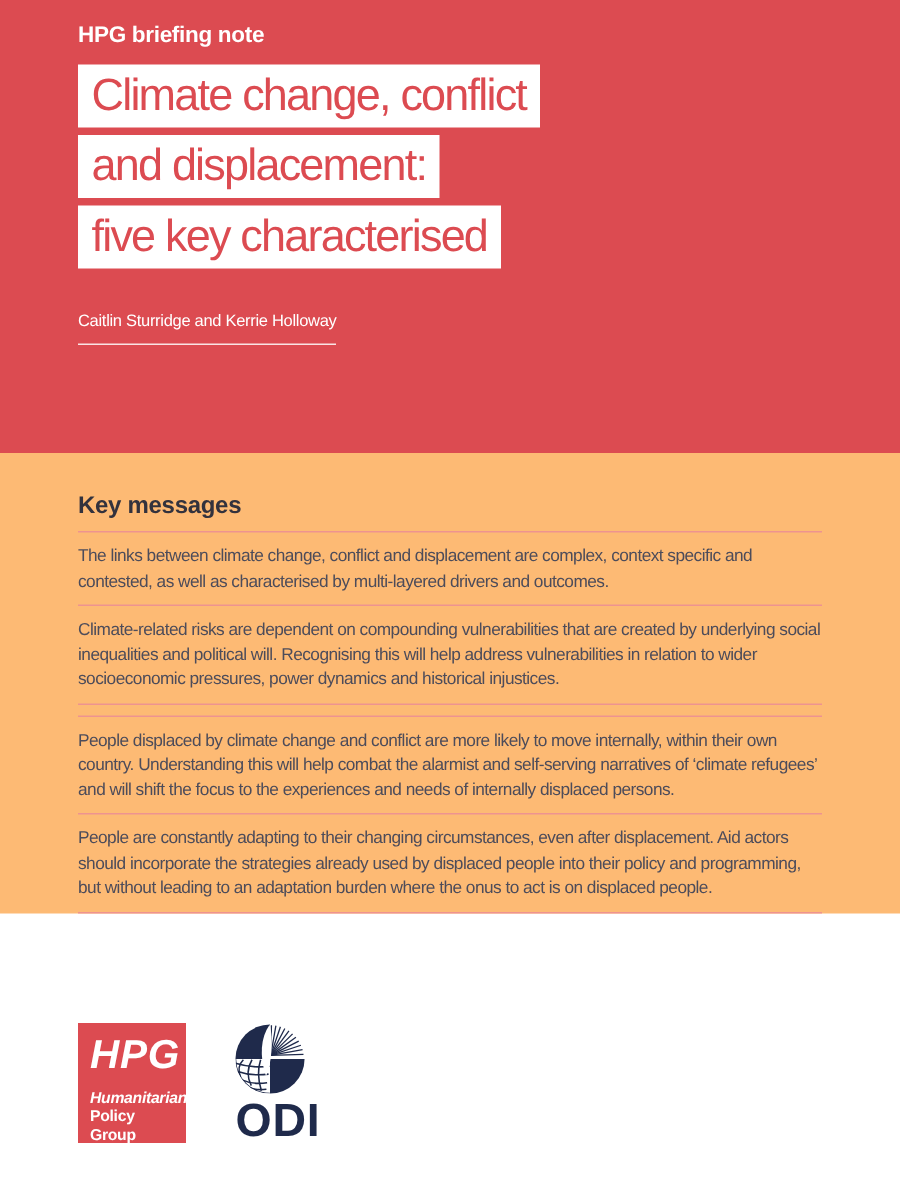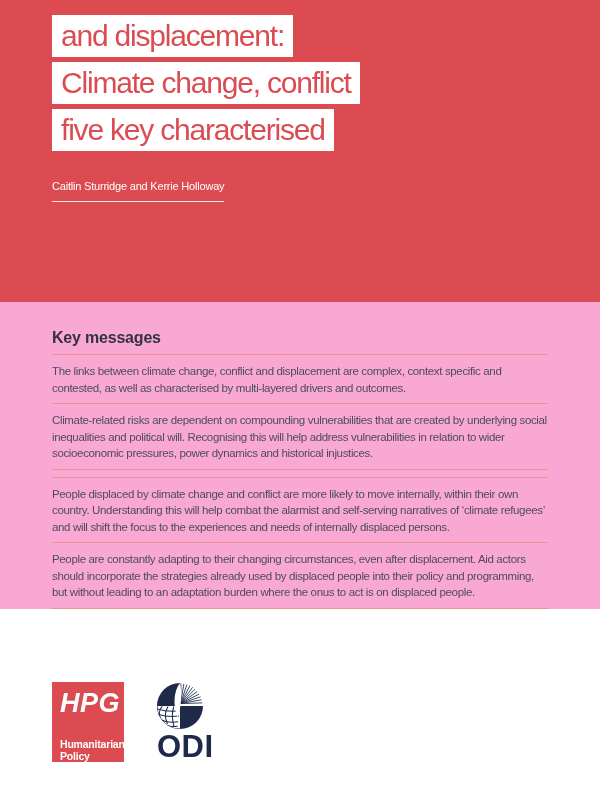--- a/index.html
+++ b/index.html
@@ -27,55 +27,56 @@
   }
   .authors{
     display:table;color:#ffffff;font-size:11px;line-height:16px;
     margin-top:27px;padding-bottom:7px;
     border-bottom:1px solid rgba(255,255,255,0.85);
     letter-spacing:-0.2px;
   }
   .date{color:#ffffff;font-size:13.5px;line-height:16px;margin-top:9px;letter-spacing:-0.2px;}
 
   
-  .content{padding:26px 52px 0 52px;background:#f9a8d4;}
+  .content{padding:26px 52px 0 52px;background:#fdba74;}
   .content h2{
     font-size:16px;line-height:19px;margin:0;color:#33323D;
     letter-spacing:-0.2px;font-weight:bold;
   }
   .sep{border-top:1.5px solid #EE9390;margin-top:7px;height:0;}
   .msg{
     font-size:11.5px;line-height:16.5px;color:#4D4C5A;
     margin:8px 0 7px 0;letter-spacing:-0.35px;
   }
 
   
   .logos{display:flex;align-items:flex-start;gap:32px;margin:73px 0 0 52px;}
   .hpg-logo{
     width:72px;height:80px;background:#DC4B51;box-sizing:border-box;
     padding:6px 6px 0 8px;color:#ffffff;
   }
   .hpg-acronym{font-size:27px;font-weight:bold;line-height:30px;letter-spacing:0.5px;font-style:italic;}
   .hpg-line{font-size:10.5px;font-weight:bold;line-height:12.5px;letter-spacing:-0.2px;}
-  .hpg-line.first{margin-top:20px;}
+  .hpg-line.first{margin-top:8px;font-style:italic;}
   .odi-logo{display:flex;flex-direction:column;align-items:flex-start;}
   .odi-word{
     font-size:31px;font-weight:bold;color:#1F2A4B;line-height:30px;
     margin-top:2px;margin-left:1px;letter-spacing:0.5px;
   }
 </style>
 </head>
 <body>
 
 <div class="page">
 
   <header class="hero">
+    <div class="kicker">HPG briefing note</div>
     <h1 class="title">
+      <span class="title-line">Climate change, conflict</span>
       <span class="title-line">and displacement:</span>
-      <span class="title-line">Climate change, conflict</span>
       <span class="title-line">five key characterised</span>
     </h1>
     <div class="authors">Caitlin Sturridge and Kerrie Holloway</div>
   </header>
 
   <main class="content">
     <h2>Key messages</h2>
     <div class="sep"></div>
     <p class="msg">The links between climate change, conflict and displacement are complex, context specific and contested, as well as characterised by multi-layered drivers and outcomes.</p>
     <div class="sep"></div>

